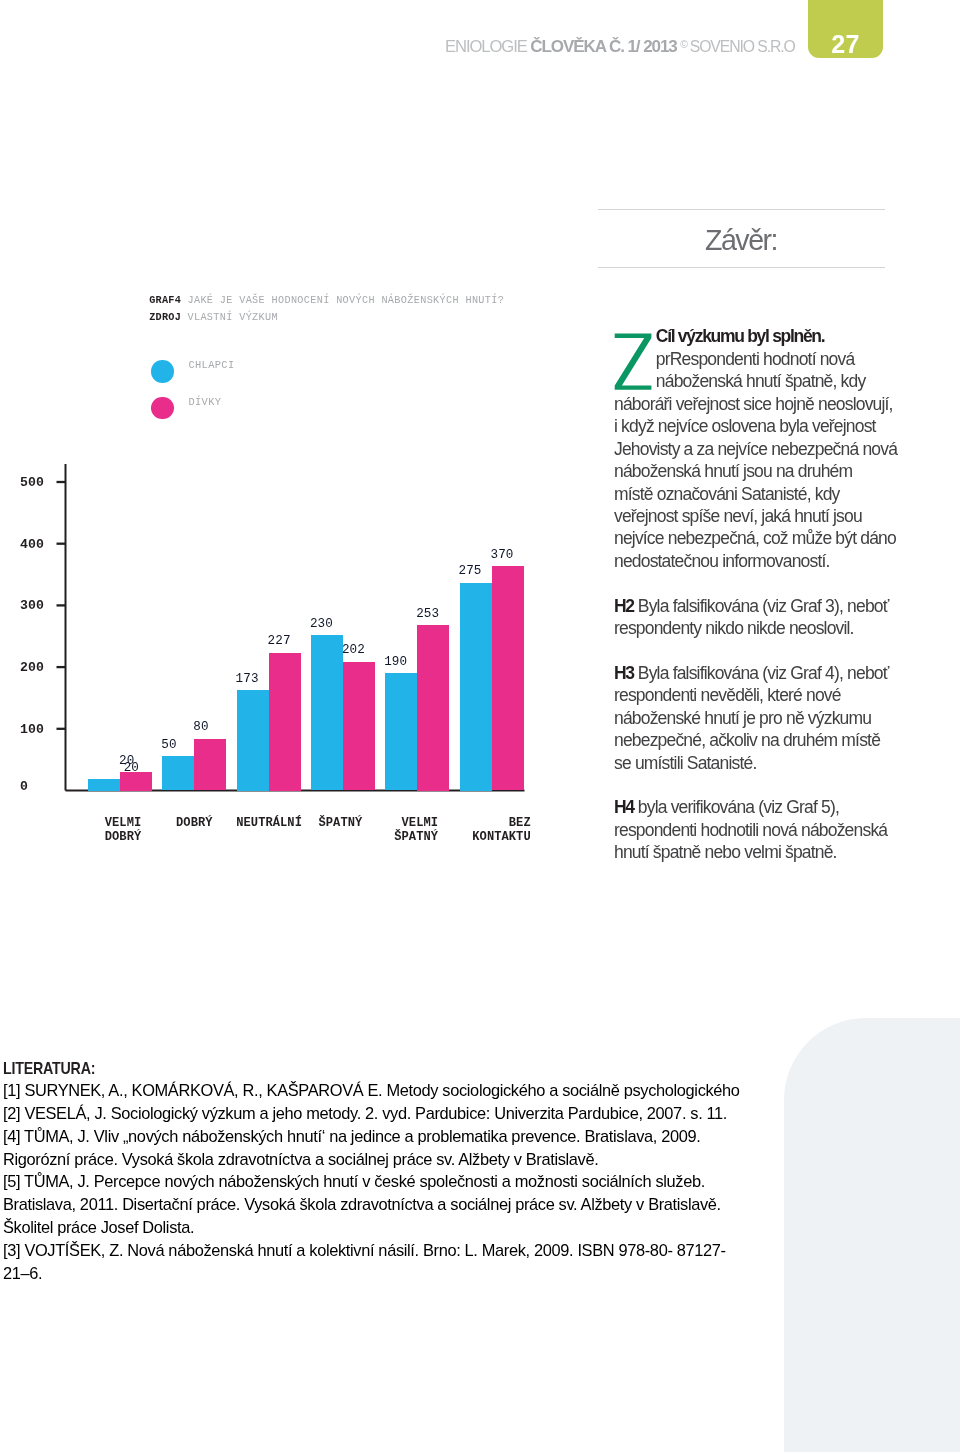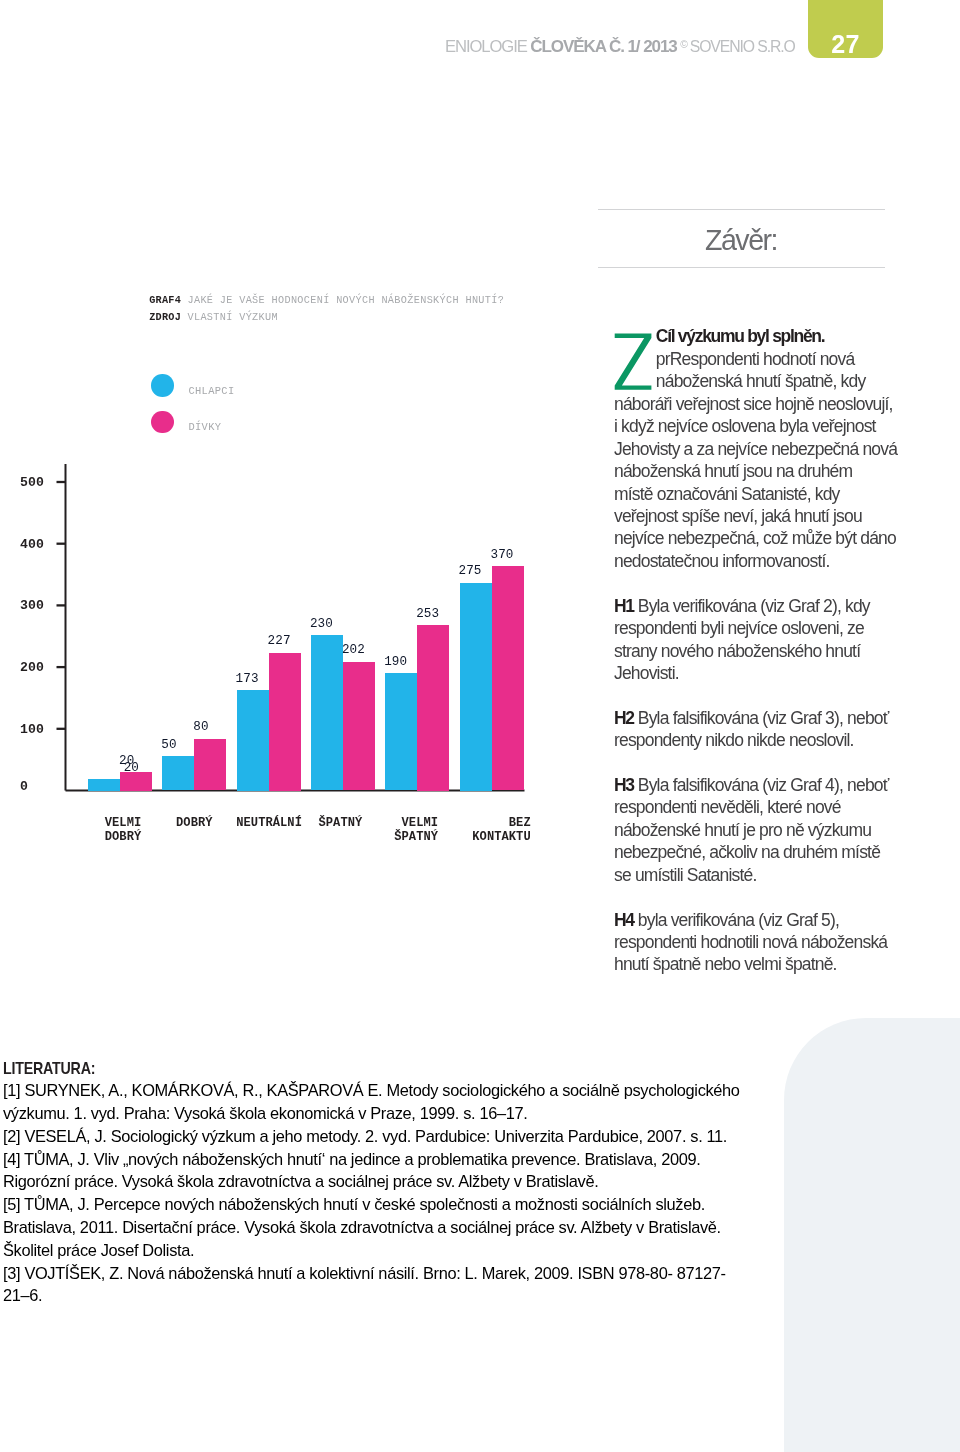--- a/index.html
+++ b/index.html
@@ -38,21 +38,21 @@
 
 
 #chart-block{position:absolute;left:0;top:0;width:560px;height:900px;font-family:Liberation Mono, monospace;}
 #chart-caption{
   position:absolute;left:149.2px;top:293.2px;width:420px;
   font-size:10.2px;letter-spacing:0.35px;color:#a7a9ac;line-height:16.7px;
   white-space:nowrap;
 }
 #chart-caption b{color:#231f20;font-weight:bold;letter-spacing:0.25px;}
 #legend{position:absolute;left:151.3px;top:360.1px;}
-.legend-row{display:flex;align-items:flex-end;height:36.5px;}
+.legend-row{display:flex;align-items:flex-start;height:36.5px;}
 .legend-dot{width:22.6px;height:22.6px;border-radius:50%;flex:0 0 auto;}
 .legend-label{margin-left:14.5px;font-size:10.4px;letter-spacing:0.35px;color:#a7a9ac;line-height:11px;}
 
 #plot{position:absolute;left:0;top:0;width:560px;height:900px;}
 .ytick-label{
   position:absolute;text-align:left;width:45px;
   font-size:13.2px;font-weight:bold;color:#231f20;letter-spacing:0.1px;line-height:13px;
 }
 .bar{position:absolute;bottom:0;}
 .bar-value{
@@ -177,33 +177,31 @@
     <div id="conc-rule-top"></div>
     <div id="conc-heading">Závěr:</div>
     <div id="conc-rule-bottom"></div>
     <div id="conc-body">
       <p class="para" id="intro-para"><span id="dropcap" aria-hidden="true">
             <svg width="40" height="60" viewBox="0 0 40 60">
               <path d="M0.7 0.6 H37.4 V4.9 L7.9 52.5 H37.4 V56.8 H0.7 V52.5 L30.2 4.9 H0.7 Z" fill="#0b9763"></path>
             </svg>
           </span><b>Cíl výzkumu byl splněn.</b><span id="intro-lines"><br><span>prRespondenti hodnotí nová</span><br><span>náboženská hnutí špatně, kdy</span><br><span>náboráři veřejnost sice hojně neoslovují,</span><br><span>i když nejvíce oslovena byla veřejnost</span><br><span>Jehovisty a za nejvíce nebezpečná nová</span><br><span>náboženská hnutí jsou na druhém</span><br><span>místě označováni Satanisté, kdy</span><br><span>veřejnost spíše neví, jaká hnutí jsou</span><br><span>nejvíce nebezpečná, což může být dáno</span><br><span>nedostatečnou informovaností.</span></span></p>
       <div id="hypotheses">
-          <p class="para"><b>H1</b><span> Byla verifikována (viz Graf 2), kdy</span><br><span>respondenti byli nejvíce osloveni, ze</span><br><span>strany nového náboženského hnutí</span><br><span>Jehovisti.</span></p>
           <p class="para"><b>H2</b><span> Byla falsifikována (viz Graf 3), neboť</span><br><span>respondenty nikdo nikde neoslovil.</span></p>
           <p class="para"><b>H3</b><span> Byla falsifikována (viz Graf 4), neboť</span><br><span>respondenti nevěděli, které nové</span><br><span>náboženské hnutí je pro ně výzkumu</span><br><span>nebezpečné, ačkoliv na druhém místě</span><br><span>se umístili Satanisté.</span></p>
           <p class="para"><b>H4</b><span> byla verifikována (viz Graf 5),</span><br><span>respondenti hodnotili nová náboženská</span><br><span>hnutí špatně nebo velmi špatně.</span></p>
         </div>
     </div>
   </div>
 
   <div id="literature">
     <div id="lit-heading">LITERATURA:</div>
     <div id="lit-lines">
         <div class="lit-line">[1] SURYNEK, A., KOMÁRKOVÁ, R., KAŠPAROVÁ E. Metody sociologického a sociálně psychologického</div>
-        <div class="lit-line">výzkumu. 1. vyd. Praha: Vysoká škola ekonomická v Praze, 1999. s. 16–17.</div>
         <div class="lit-line">[2] VESELÁ, J. Sociologický výzkum a jeho metody. 2. vyd. Pardubice: Univerzita Pardubice, 2007. s. 11.</div>
         <div class="lit-line">[4] TŮMA, J. Vliv „nových náboženských hnutí‘ na jedince a problematika prevence. Bratislava, 2009.</div>
         <div class="lit-line">Rigorózní práce. Vysoká škola zdravotníctva a sociálnej práce sv. Alžbety v Bratislavě.</div>
         <div class="lit-line">[5] TŮMA, J. Percepce nových náboženských hnutí v české společnosti a možnosti sociálních služeb.</div>
         <div class="lit-line">Bratislava, 2011. Disertační práce. Vysoká škola zdravotníctva a sociálnej práce sv. Alžbety v Bratislavě.</div>
         <div class="lit-line">Školitel práce Josef Dolista.</div>
         <div class="lit-line">[3] VOJTÍŠEK, Z. Nová náboženská hnutí a kolektivní násilí. Brno: L. Marek, 2009. ISBN 978-80- 87127-</div>
         <div class="lit-line">21–6.</div>
       </div>
   </div>

